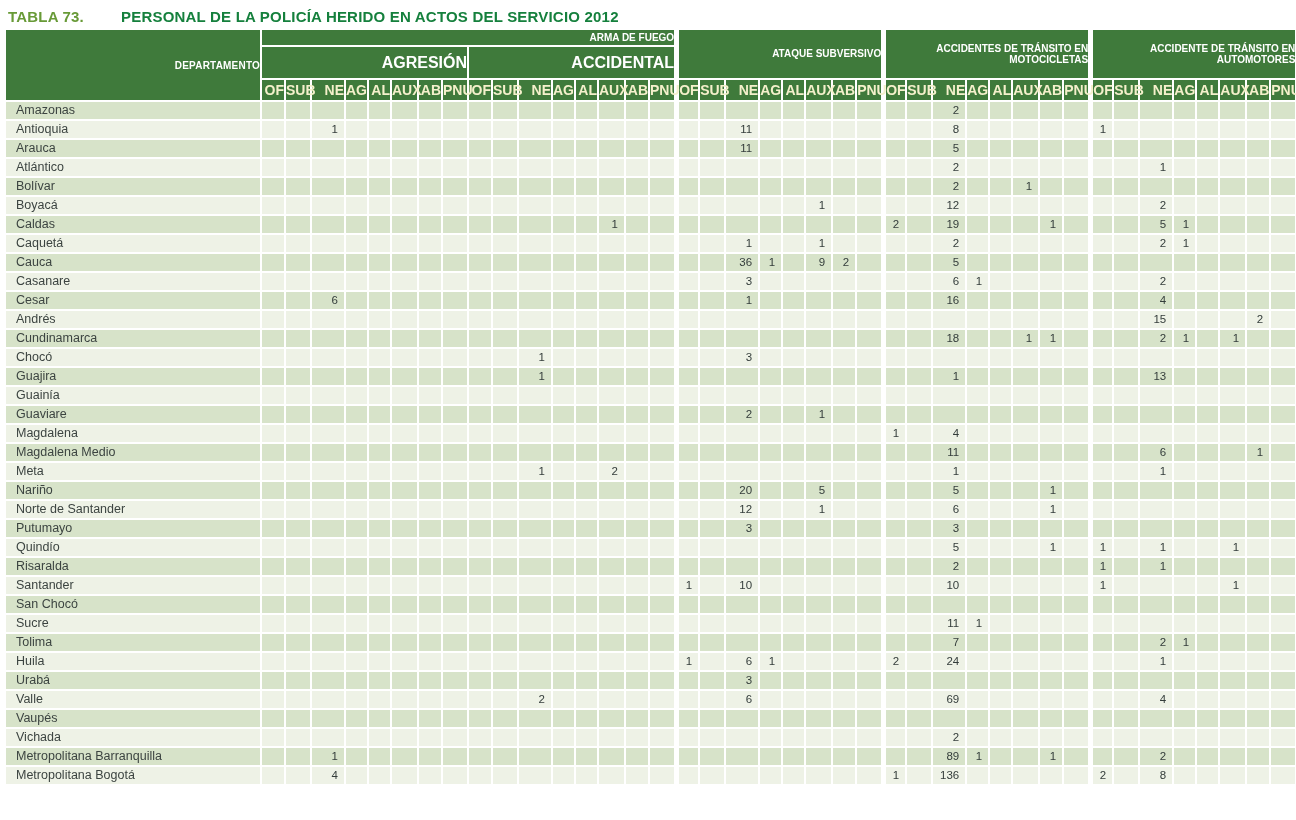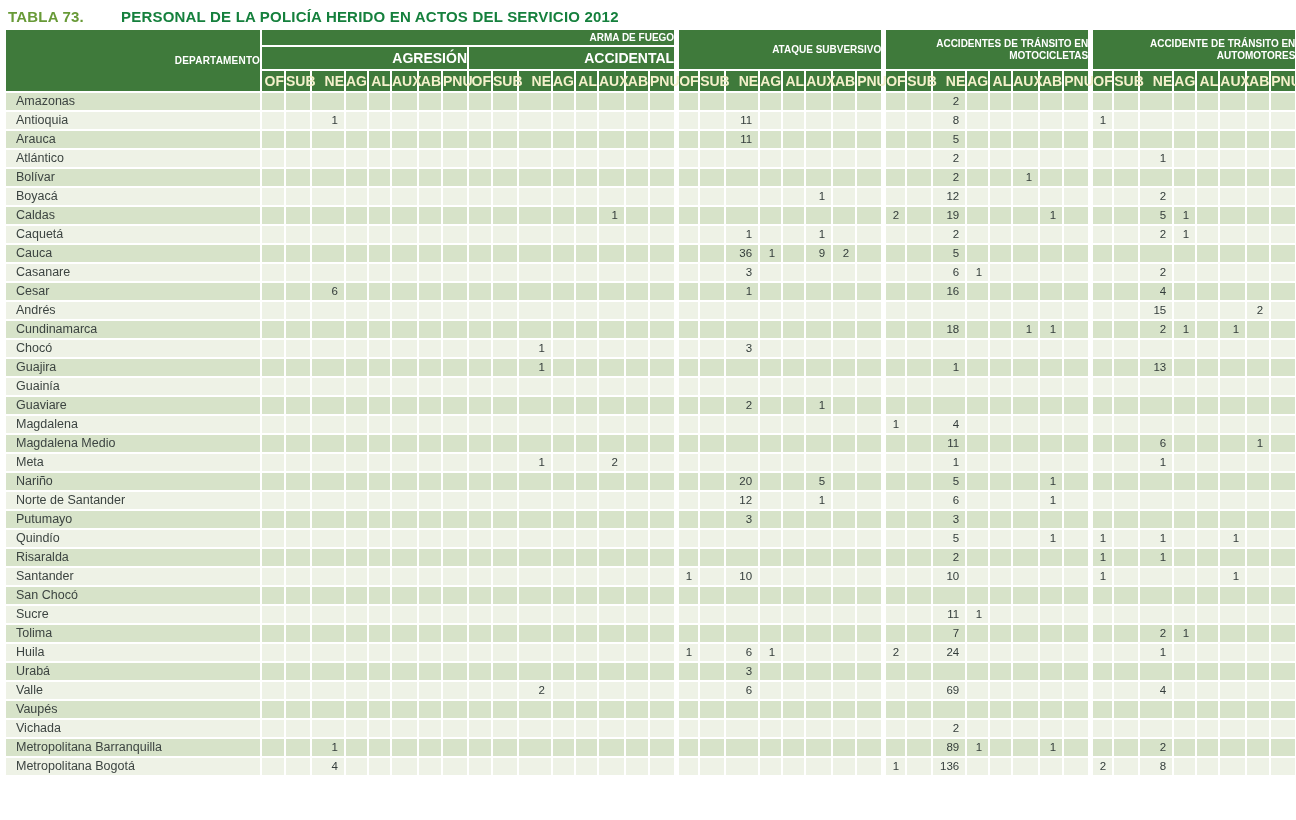--- a/index.html
+++ b/index.html
@@ -6,21 +6,21 @@
   body{width:1296px;height:820px;overflow:hidden;font-family:"Liberation Sans",sans-serif;}
   *{box-sizing:border-box;}
   .title{padding:8px 0 0 8px;font-size:15px;font-weight:bold;letter-spacing:.2px;white-space:nowrap;}
   .t-green{color:#689a37;}
   .t-dark{color:#15803d;margin-left:37px;}
   table{border-collapse:separate;border-spacing:2px;table-layout:fixed;width:1292px;margin:3px 0 0 4px;background:#ffffff;}
   thead th{background:#3f7a3b;color:#ffffff;font-weight:bold;padding:0;vertical-align:middle;text-align:right;}
   th.corner{font-size:10px;letter-spacing:.2px;padding-left:28px;}
   th.grp{font-size:10px;height:15px;line-height:1.1;}
   th.grp2{font-size:10px;line-height:1.15;}
-  th.subgrp{font-size:14px;height:22px;}
+  th.subgrp{font-size:16px;height:31px;}
   th.colh{font-size:14px;height:20px;color:#f4f0cb;letter-spacing:0;}
   tbody td{height:17px;line-height:17px;font-size:11.5px;color:#343d3b;text-align:right;padding:0 6px 0 0;white-space:nowrap;overflow:hidden;}
   td.dept{text-align:left;padding:0 0 0 10px;font-size:12.5px;color:#3c4441;}
   tr.odd td{background:#d7e3c9;}
   tr.even td{background:#eef2e6;}
   .gs{border-left:3px solid #ffffff;}
 </style>
 </head>
 <body>
 

